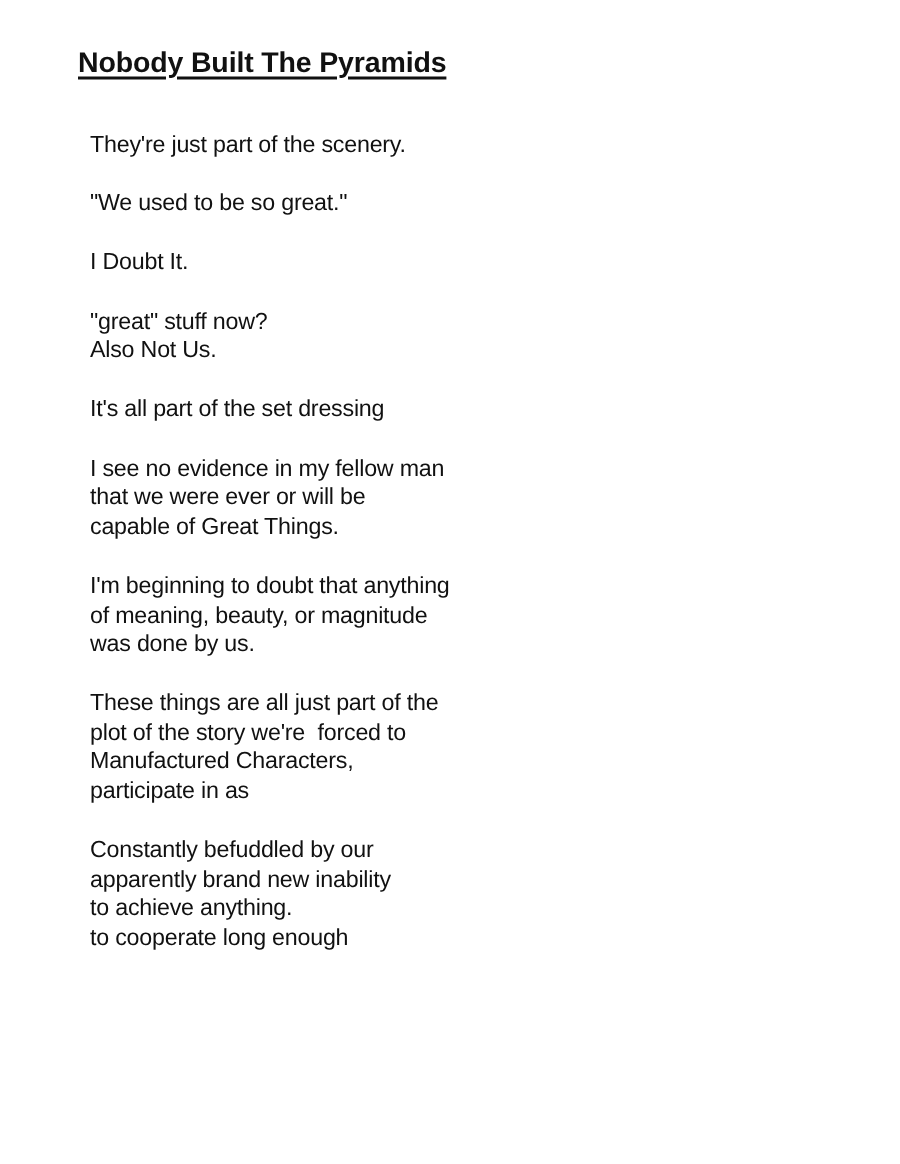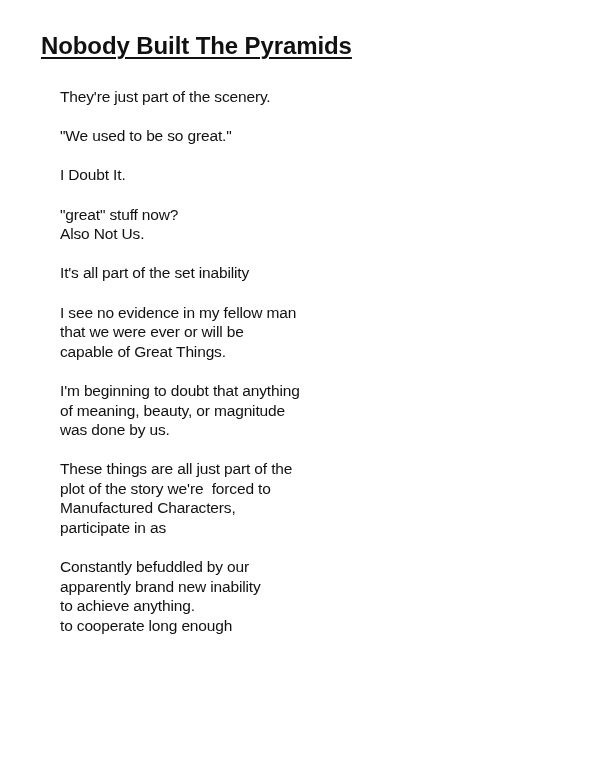--- a/index.html
+++ b/index.html
@@ -15,24 +15,24 @@
       font-family: "Liberation Sans", "DejaVu Sans", sans-serif;
       color: #111111;
     }
     .page {
       position: absolute;
       left: 0; top: 0;
       width: 600px; height: 776px;
     }
     .title {
       position: absolute;
-      left: 41px;
+      left: 52px;
       top: 32px;
       margin: 0;
-      font-size: 24px;
+      font-size: 19px;
       font-weight: bold;
       text-decoration: underline;
       text-underline-offset: 3px;
       text-decoration-thickness: 2px;
       letter-spacing: -0.1px;
       white-space: nowrap;
     }
     .poem {
       position: absolute;
       left: 30px;
@@ -66,21 +66,21 @@
       <span class="line">"We used to be so great."</span>
     </div>
     <div class="stanza">
       <span class="line">I Doubt It.</span>
     </div>
     <div class="stanza">
       <span class="line">"great" stuff now?</span>
       <span class="line">Also Not Us.</span>
     </div>
     <div class="stanza">
-      <span class="line">It's all part of the set inability</span>
+      <span class="line">It's all part of the set dressing</span>
     </div>
     <div class="stanza">
       <span class="line">I see no evidence in my fellow man</span>
       <span class="line">that we were ever or will be</span>
       <span class="line">capable of Great Things.</span>
     </div>
     <div class="stanza">
       <span class="line">I'm beginning to doubt that anything</span>
       <span class="line">of meaning, beauty, or magnitude</span>
       <span class="line">was done by us.</span>

